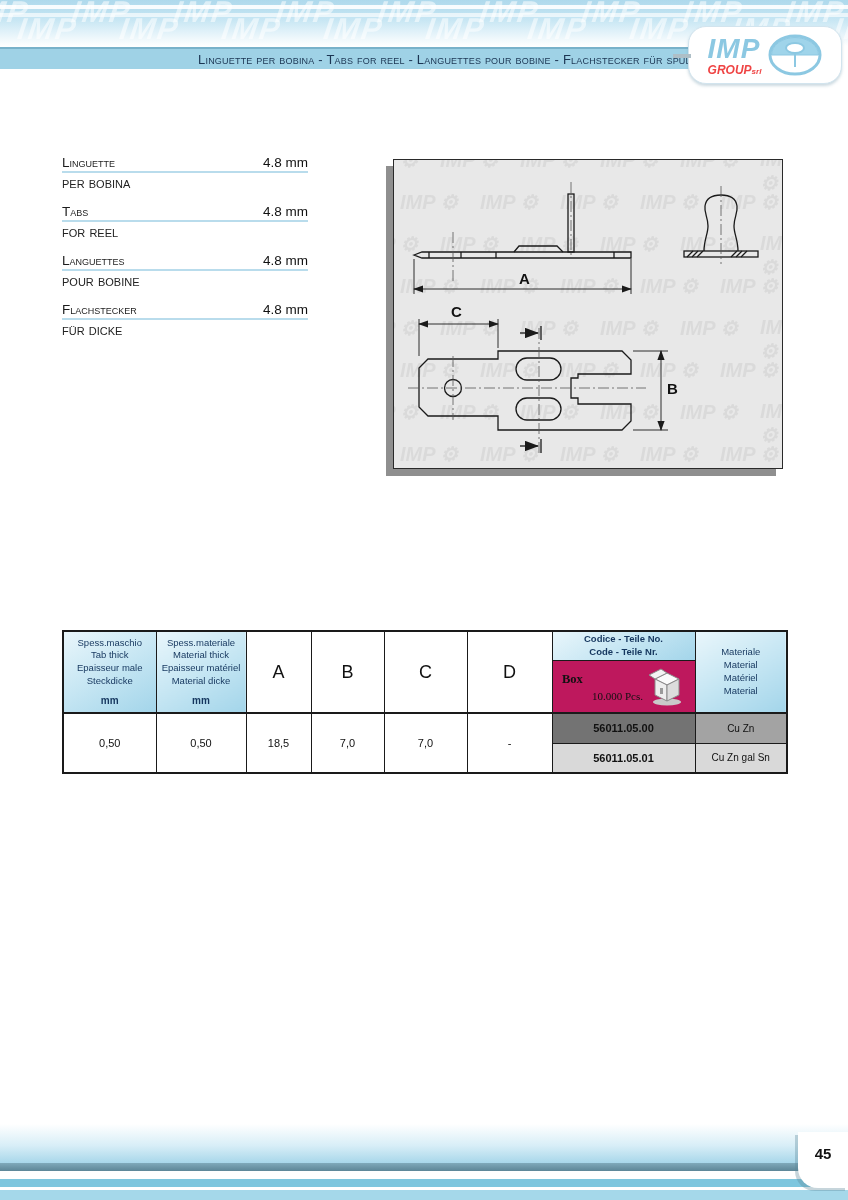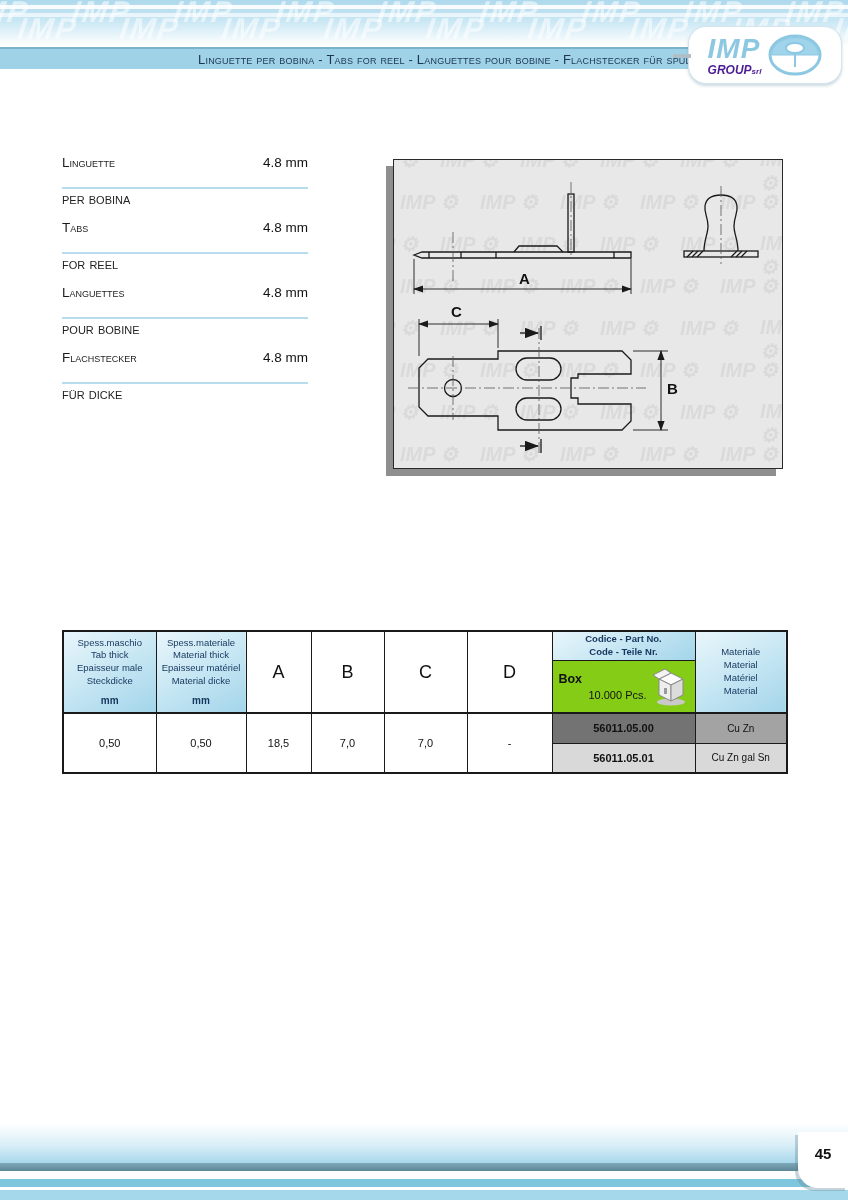--- a/index.html
+++ b/index.html
@@ -19,27 +19,27 @@
   .title-text { font-variant:small-caps; font-size:13px; color:#1b3553; letter-spacing:0.2px; white-space:nowrap; }
 
   
   .logo { position:absolute; top:26px; right:6px; width:154px; height:58px; background:#fff;
     border:1px solid #d2e4ee; border-radius:18px; z-index:6;
     display:flex; align-items:center; justify-content:center; gap:7px;
     box-shadow:0 2px 3px rgba(110,150,170,0.35); }
   .logo::before { content:""; position:absolute; left:-16px; top:27px; width:18px; height:4px; background:#aebfc7; }
   .logo-textcol { display:flex; flex-direction:column; align-items:flex-start; line-height:1; }
   .logo-imp { font-size:28px; font-weight:bold; font-style:italic; color:#8cc8e2; letter-spacing:1px; }
-  .logo-group { font-size:12px; font-weight:bold; font-style:italic; color:#4c1d95; margin-top:1px; }
+  .logo-group { font-size:12px; font-weight:bold; font-style:italic; color:#ef4444; margin-top:1px; }
   .logo-srl { font-size:8px; vertical-align:baseline; }
 
   
   .specs { position:absolute; left:62px; top:155px; width:246px; display:flex; flex-direction:column; gap:13px; }
   .spec-main { display:flex; justify-content:space-between; align-items:baseline;
-    border-bottom:2px solid #b9dcec; padding-bottom:17px; }
+    border-bottom:2px solid #b9dcec; padding-bottom:1px; }
   .spec-label { font-variant:small-caps; font-size:13.5px; color:#1c1c1c; }
   .spec-value { font-size:13.5px; color:#111; }
   .spec-sub { font-variant:small-caps; font-size:15px; color:#222; margin-top:1px; }
 
   
   .drawing-panel { position:absolute; left:393px; top:159px; width:390px; height:310px;
     background:#e8e8e8; border:1px solid #2a2a2a; box-shadow:-7px 7px 0 #8f8f8f; overflow:hidden; }
   .drawing-panel svg { position:absolute; left:0; top:0; }
   .wm-layer { position:absolute; inset:0; overflow:hidden; }
 
@@ -50,21 +50,21 @@
   .spec-table tr.hrow td { border-bottom:2px solid #1a1a1a; }
   .hcell { background:linear-gradient(150deg,#e9f6fb 0%,#c6e6f3 50%,#a3d5ea 100%);
     color:#15365e; font-size:9.5px; line-height:1.35; }
   .hunit { font-weight:bold; font-size:10px; margin-top:6px; }
   .dimcell { font-size:18px; color:#111; background:#fff; }
   .codecell { padding:0; background:#fff; }
   .code-top { height:29px; border-bottom:1px solid #1a1a1a;
     background:linear-gradient(150deg,#e9f6fb 0%,#c6e6f3 50%,#a3d5ea 100%);
     color:#15365e; font-size:9.5px; font-weight:bold; line-height:1.35;
     display:flex; flex-direction:column; justify-content:center; }
-  .code-box { height:51px; display:flex; align-items:center; justify-content:center; gap:2px; background:#84cc16; }
+  .code-box { height:51px; display:flex; align-items:center; justify-content:center; gap:2px; background:#be185d;font-family:Liberation Serif, serif; }
   .code-box-text { text-align:left; }
   .box-label { font-weight:bold; font-size:12.5px; color:#111; }
   .box-qty { font-size:11px; color:#111; margin-top:3px;margin-left:30px; }
   .valcell { font-size:11px; color:#111; background:#fff; }
   .partcell { font-size:11px; font-weight:bold; color:#111; background:#737373; }
   .matcell { font-size:10px; color:#111; background:#a3a3a3; }
   .gray { background:#d9d9d9 !important; }
 
   
   .f-grad   { position:absolute; left:0; right:0; top:1124px; height:39px;
@@ -290,21 +290,21 @@
         <div>Epaisseur matériel</div>
         <div>Material dicke</div>
         <div class="hunit">mm</div>
       </td>
       <td class="dimcell">A</td>
       <td class="dimcell">B</td>
       <td class="dimcell">C</td>
       <td class="dimcell">D</td>
       <td class="codecell">
         <div class="code-top">
-          <div>Codice - Part No.</div>
+          <div>Codice - Teile No.</div>
           <div>Code - Teile Nr.</div>
         </div>
         <div class="code-box">
           <div class="code-box-text">
             <div class="box-label">Box</div>
             <div class="box-qty">10.000 Pcs.</div>
           </div>
           <svg width="40" height="40" viewBox="0 0 40 40">
             <ellipse cx="22" cy="35" rx="14" ry="3.5" fill="#c9c9c9"></ellipse>
             <polygon points="10,12 22,6 34,12 22,18" fill="#fbfbfb" stroke="#8a8a8a" stroke-width="1"></polygon>

